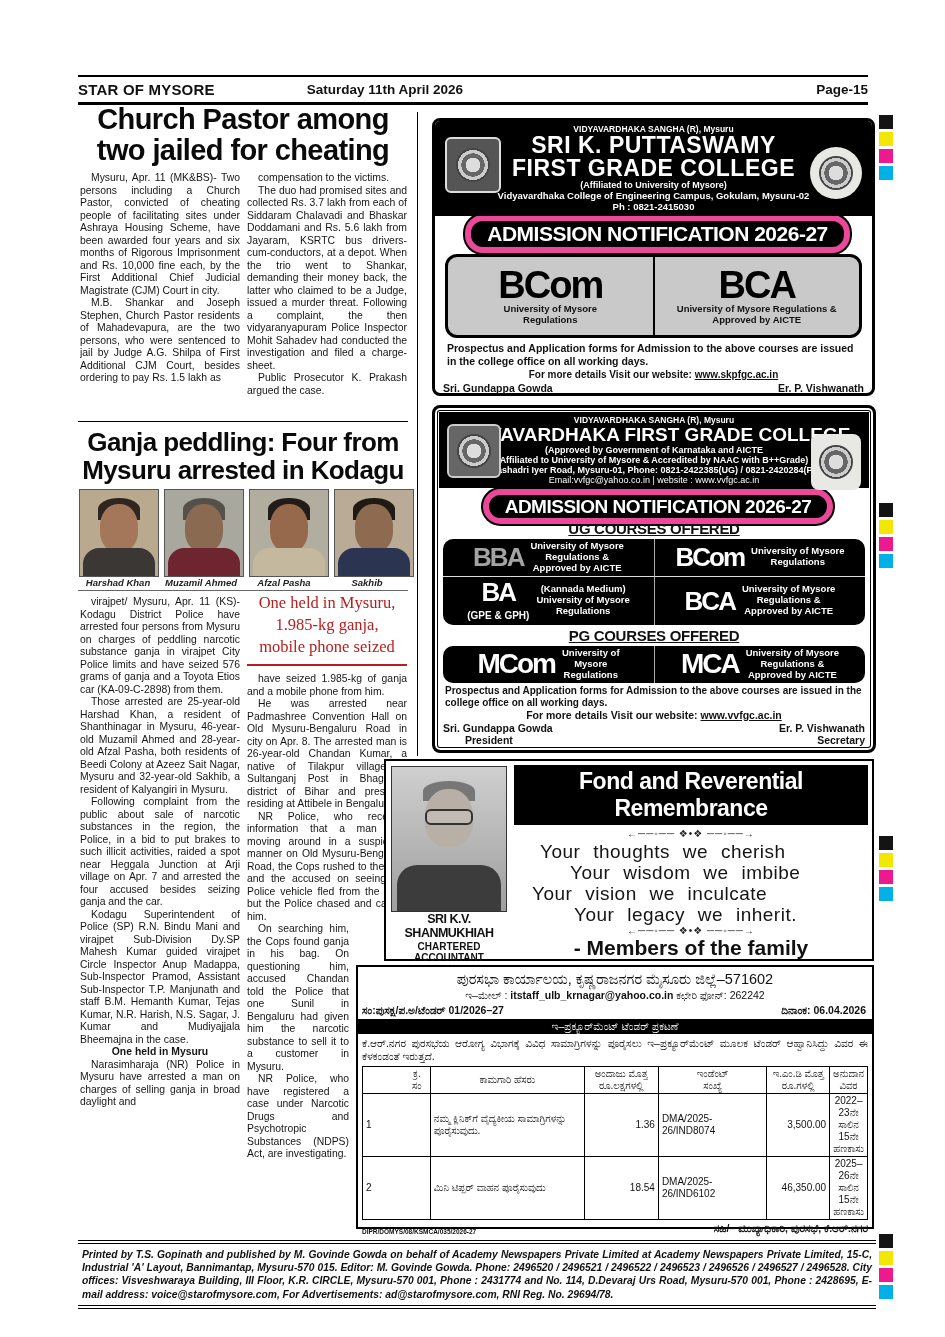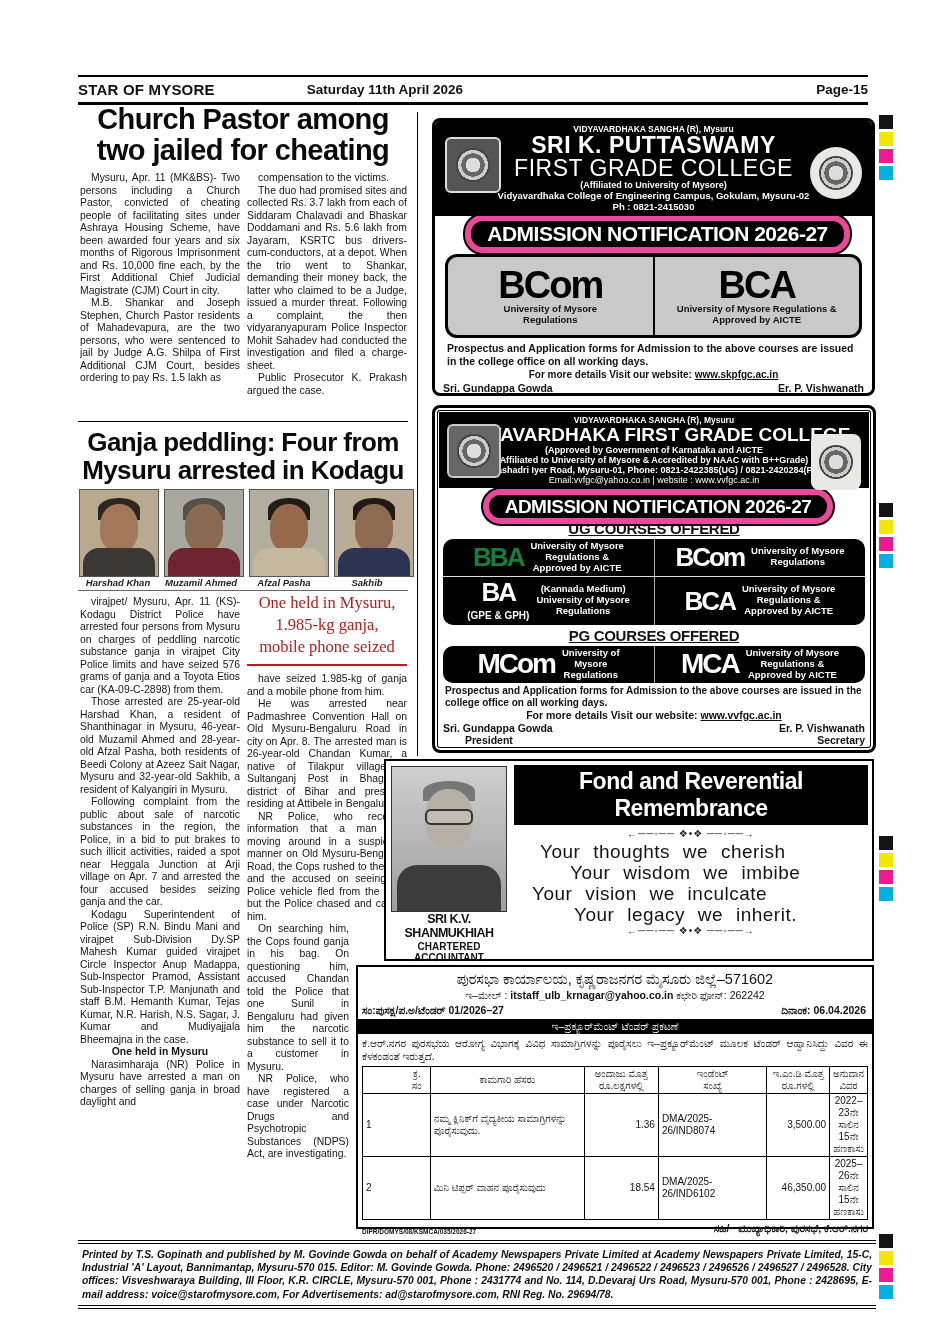--- a/index.html
+++ b/index.html
@@ -182,21 +182,21 @@
   <div class="abs adbox" style="left:432px;top:118px;width:437px;height:272px;">
     <div class="blackband" style="padding-bottom:4px;">
       <div class="emblem" style="left:10px;top:16px;width:52px;height:52px;background:#555;border:2px solid #ddd;">
           <i class="ring"></i>
         </div>
       <div class="emblem" style="right:10px;top:26px;width:52px;height:52px;border-radius:50%;">
           <i class="ring"></i>
         </div>
       <div class="l1">VIDYAVARDHAKA SANGHA (R), Mysuru</div>
       <div style="font-size:23px;font-weight:800;line-height:23px;letter-spacing:0.5px;">SRI K. PUTTASWAMY</div>
-      <div style="font-size:23px;font-weight:400;line-height:23px;letter-spacing:0.5px;">FIRST GRADE COLLEGE</div>
+      <div style="font-size:23px;font-weight:700;line-height:23px;letter-spacing:0.5px;">FIRST GRADE COLLEGE</div>
       <div style="font-size:9px;font-weight:bold;">(Affiliated to University of Mysore)</div>
       <div style="font-size:9.5px;font-weight:bold;">Vidyavardhaka College of Engineering Campus, Gokulam, Mysuru-02</div>
       <div style="font-size:9.5px;font-weight:bold;">Ph : 0821-2415030</div>
     </div>
     <div class="pillrow" style="height:36px;">
       <span class="pill" style="font-size:21px;line-height:26px;">ADMISSION NOTIFICATION 2026-27</span>
     </div>
     <div class="graybox" style="margin:2px 10px 4px 10px;height:78px;">
       <div class="half">
         <div class="bigcode" style="font-size:38px;">BCom</div>
@@ -233,21 +233,21 @@
       <div style="font-size:9px;font-weight:bold;">Affiliated to University of Mysore &amp; Accredited by NAAC with B++Grade)</div>
       <div style="font-size:9px;font-weight:bold;">Shashadri Iyer Road, Mysuru-01, Phone: 0821-2422385(UG) / 0821-2420284(PG)</div>
       <div style="font-size:9px;">Email:vvfgc@yahoo.co.in | website : www.vvfgc.ac.in</div>
     </div>
     <div class="pillrow" style="height:28px;">
       <span class="pill" style="font-size:19px;line-height:23px;background:#000;">ADMISSION NOTIFICATION 2026-27</span>
     </div>
     <div class="ugtitle" style="font-size:15px;">UG COURSES OFFERED</div>
     <div class="coursegrid" style="margin:2px 8px;">
       <div class="coursecell cg-hline">
-        <span class="bigcode" style="font-size:26px;color:#15803d;">BBA</span>
+        <span class="bigcode" style="font-size:26px;color:#a3a3a3;">BBA</span>
         <span class="smdetail" style="white-space: pre-line;">University of Mysore
 Regulations &amp;
 Approved by AICTE</span>
       </div>
       <div class="coursecell cg-hline cg-vline">
         <span class="bigcode" style="font-size:26px;color:#fff;">BCom</span>
         <span class="smdetail" style="white-space: pre-line;">University of Mysore
 Regulations</span>
       </div>
       <div class="coursecell">
@@ -303,20 +303,21 @@
     <div class="abs" style="left:128px;top:4px;width:354px;">
       <div class="remtitle">Fond and Reverential Remembrance</div>
       <div class="ornament" style="margin-top:3px;">←──◦── ❖•❖ ──◦──→</div>
       <div style="margin-top:2px;">
         <div class="poemline" style="padding-left:26px;">Your thoughts we cherish</div>
         <div class="poemline" style="padding-left:56px;">Your wisdom we imbibe</div>
         <div class="poemline" style="padding-left:18px;">Your vision we inculcate</div>
         <div class="poemline" style="padding-left:60px;">Your legacy we inherit.</div>
       </div>
       <div class="ornament">←──◦── ❖•❖ ──◦──→</div>
+      <div class="remsign">- Members of the family</div>
     </div>
   </div>
 
   <div class="abs tender" style="left:356px;top:965px;width:514px;height:260px;">
     <div class="title">ಪುರಸಭಾ ಕಾರ್ಯಾಲಯ, ಕೃಷ್ಣರಾಜನಗರ ಮೈಸೂರು ಜಿಲ್ಲೆ–571602</div>
     <div class="eline">
       <span>ಇ–ಮೇಲ್ : </span><b>itstaff_ulb_krnagar@yahoo.co.in</b><span> ಕಛೇರಿ ಫೋನ್: 262242</span>
     </div>
     <div class="refrow">
       <span>ಸಂ:ಪುಸಕ್ಷ/ಪ.ಅ/ಟೆಂಡರ್ 01/2026–27</span>

